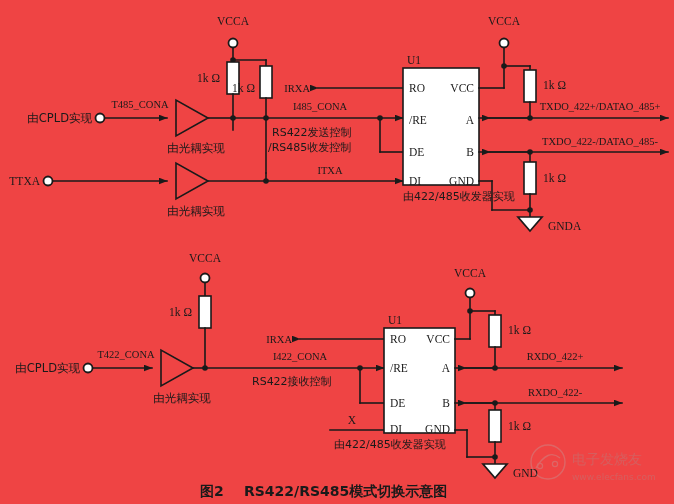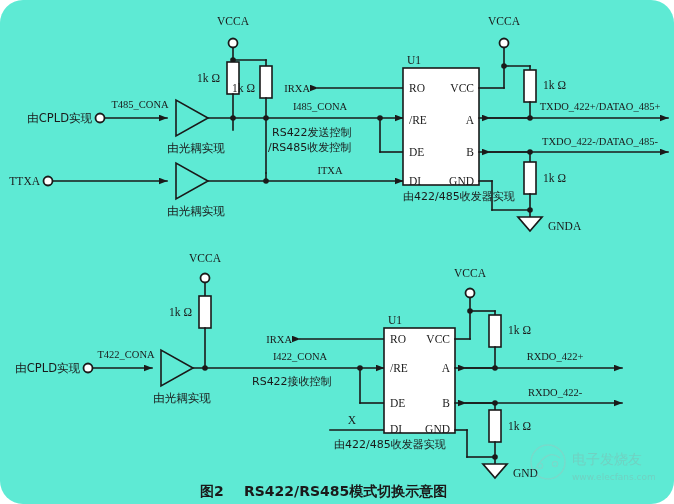--- a/index.html
+++ b/index.html
@@ -4,24 +4,23 @@
 <style>
   html, body {
     margin: 0;
     padding: 0;
     background: #ffffff;
   }
   #figure-root {
     position: relative;
     width: 674px;
     height: 504px;
-    background: #5eead4;
+    background: #ef4444;
     font-family: "Liberation Serif", "DejaVu Serif", serif;
     overflow: hidden;
-    border-radius: 23px;
   }
   svg.schematic {
     position: absolute;
     left: 0;
     top: 0;
     width: 674px;
     height: 504px;
   }
   .wire {
     stroke: #1a1a1a;

